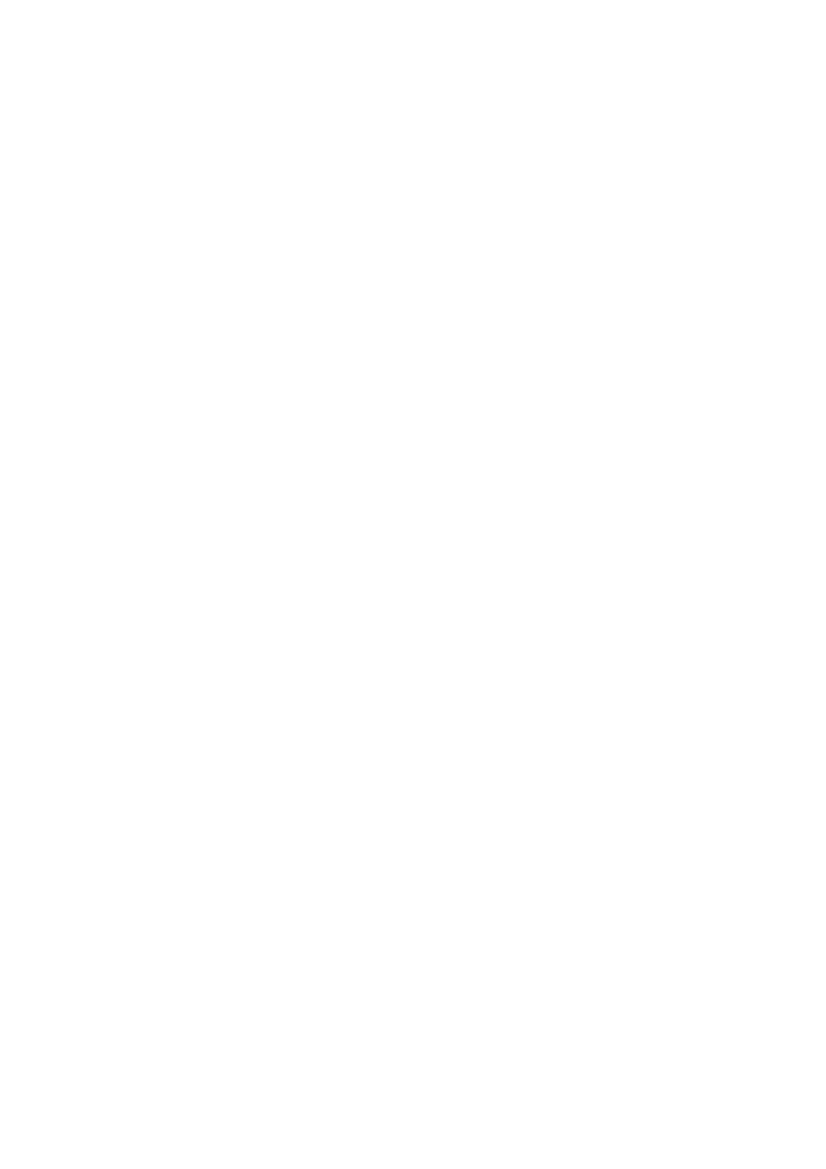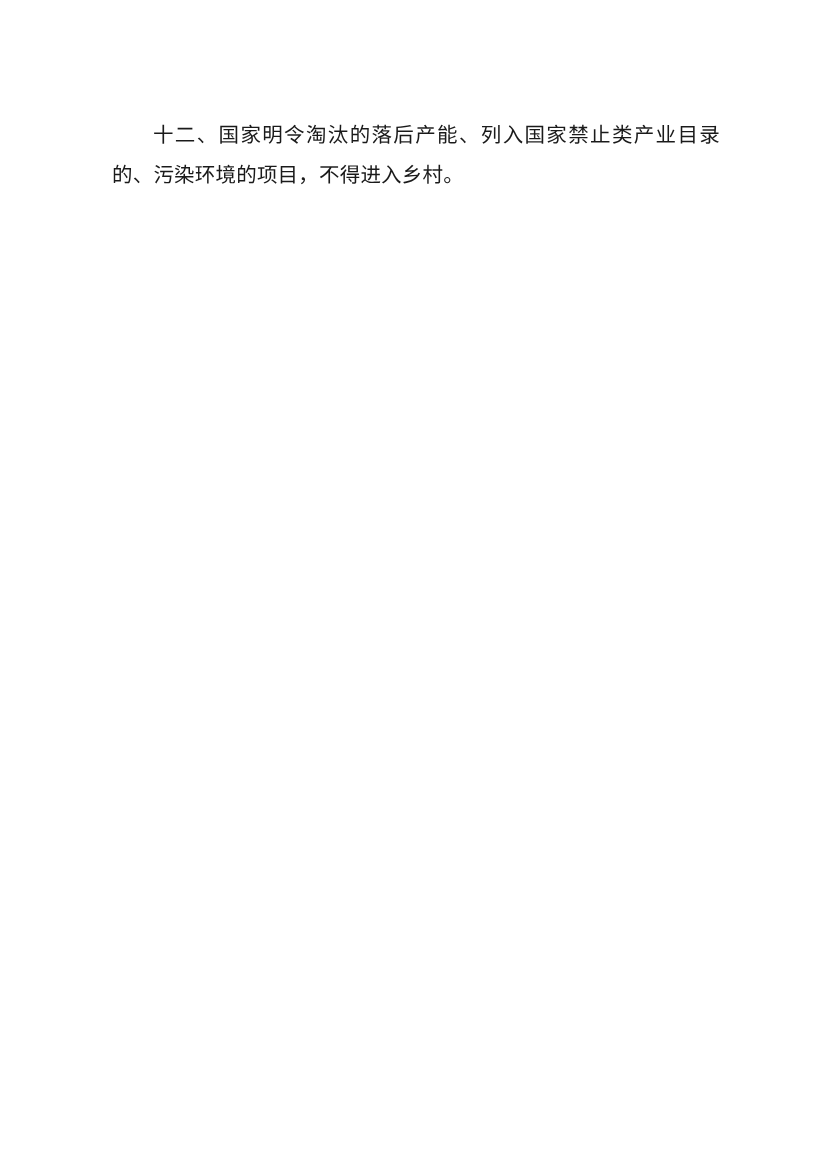--- a/index.html
+++ b/index.html
@@ -56,17 +56,16 @@
     width: 16px;
     vertical-align: middle;
   }
 </style>
 </head>
 <body>
 
 <div class="page">
 
   <div class="content">
-    <p class="para">十二、国家明令淘汰的落后产能、列入国家禁止类产业目录的、污染环境的项目，不得进入乡村。</p>
   </div>
 
 
 </div>
 
 </body></html>

